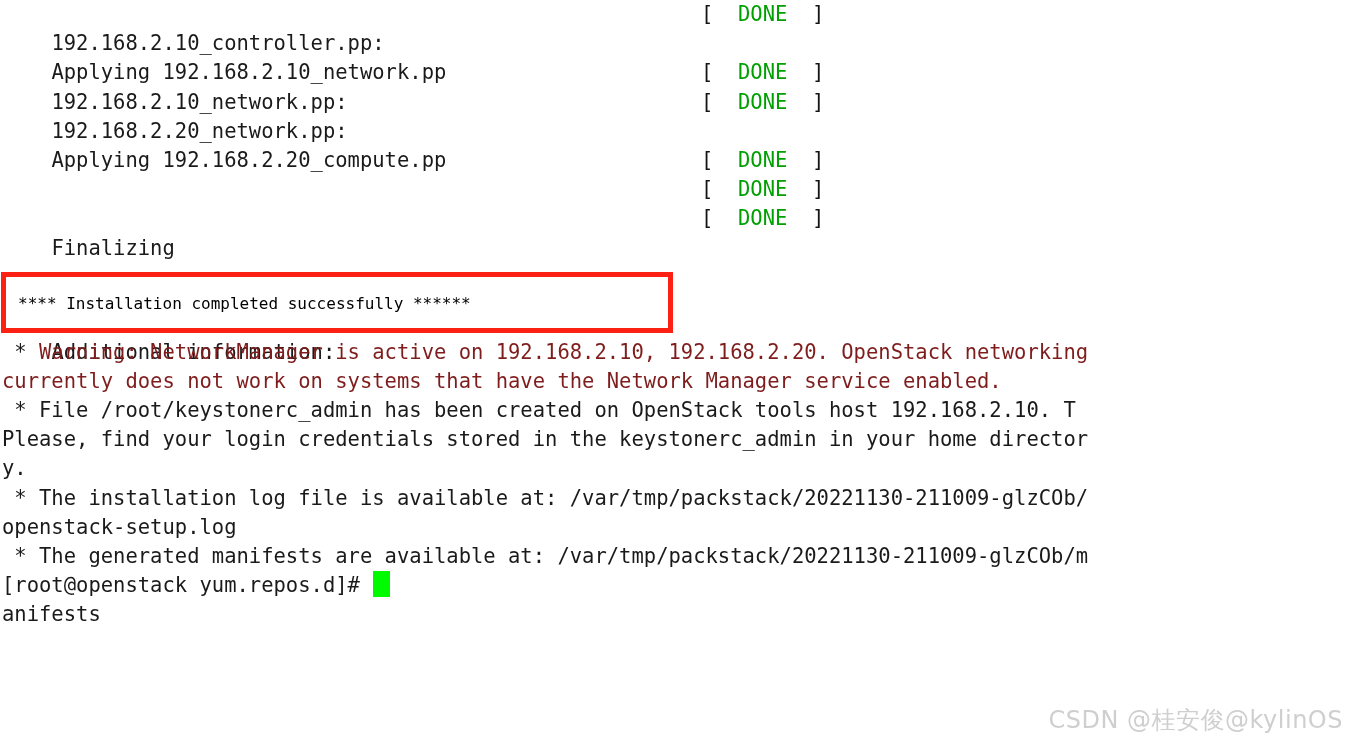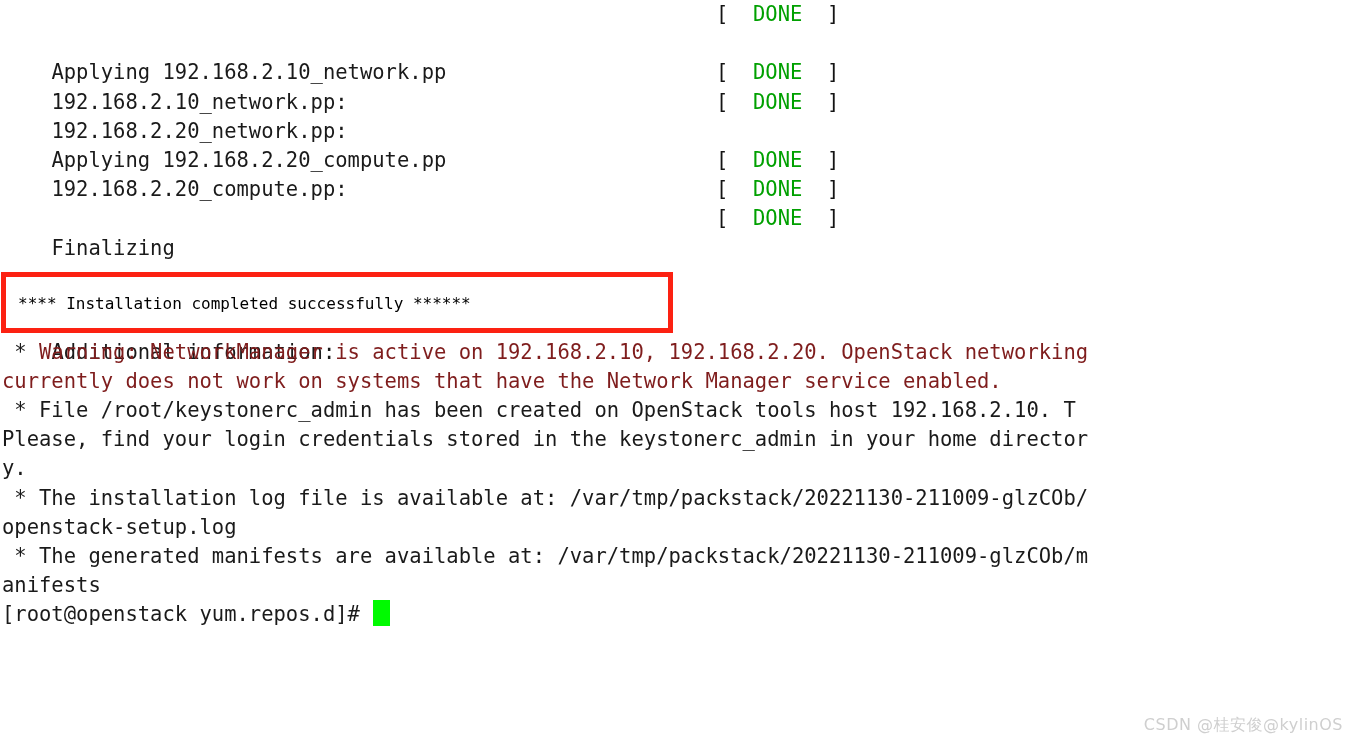--- a/index.html
+++ b/index.html
@@ -31,21 +31,21 @@
 
   .line {
     position: relative;
     height: 29.2px;
     white-space: pre;
     padding-left: 2px;
   }
 
   .status {
     position: absolute;
-    left: 716px;
+    left: 701px;
     top: 0;
     white-space: pre;
   }
 
   .done {
     color: #00a000;
   }
 
   .bracket {
     color: #141414;
@@ -86,31 +86,32 @@
     vertical-align: -5px;
     margin-left: 1px;
   }
 
   #watermark {
     position: absolute;
     right: 14px;
     bottom: 8px;
     color: #cfcfcf;
     font-family: "DejaVu Sans", "Liberation Sans", sans-serif;
-    font-size: 16px;
+    font-size: 24px;
     letter-spacing: 0.5px;
     white-space: pre;
   }
 </style>
 </head>
 <body>
 
 <div id="terminal">
 
   <div class="line">
+    <span>192.168.2.10_controller.pp:</span>
     <span class="status"><span class="bracket">[</span>  <span class="done">DONE</span>  <span class="bracket">]</span></span>
   </div>
 
   <div class="line">
     <span>Applying 192.168.2.10_network.pp</span>
   </div>
 
 
   <div class="line">
     <span>192.168.2.10_network.pp:</span>
@@ -120,21 +121,20 @@
   <div class="line">
     <span>192.168.2.20_network.pp:</span>
     <span class="status"><span class="bracket">[</span>  <span class="done">DONE</span>  <span class="bracket">]</span></span>
   </div>
 
   <div class="line">
     <span>Applying 192.168.2.20_compute.pp</span>
   </div>
 
   <div class="line">
-    <span>192.168.2.20_compute.pp:</span>
     <span class="status"><span class="bracket">[</span>  <span class="done">DONE</span>  <span class="bracket">]</span></span>
   </div>
 
   <div class="line">
     <span class="status"><span class="bracket">[</span>  <span class="done">DONE</span>  <span class="bracket">]</span></span>
   </div>
 
   <div class="line">
     <span>Finalizing</span>
     <span class="status"><span class="bracket">[</span>  <span class="done">DONE</span>  <span class="bracket">]</span></span>
@@ -149,23 +149,23 @@
   <div class="line"><span> * </span><span class="warn">Warning: NetworkManager is active on 192.168.2.10, 192.168.2.20. OpenStack networking</span></div>
 
   <div class="line"><span class="warn">currently does not work on systems that have the Network Manager service enabled.</span></div>
 
   <div class="line"><span> * File /root/keystonerc_admin has been created on OpenStack tools host 192.168.2.10. T</span></div>
   <div class="line"><span>Please, find your login credentials stored in the keystonerc_admin in your home director</span></div>
   <div class="line"><span>y.</span></div>
   <div class="line"><span> * The installation log file is available at: /var/tmp/packstack/20221130-211009-glzCOb/</span></div>
   <div class="line"><span>openstack-setup.log</span></div>
   <div class="line"><span> * The generated manifests are available at: /var/tmp/packstack/20221130-211009-glzCOb/m</span></div>
+  <div class="line"><span>[root@openstack yum.repos.d]# </span><span id="cursor"></span></div>
+
   <div class="line"><span>anifests</span></div>
-
-  <div class="line"><span>[root@openstack yum.repos.d]# </span><span id="cursor"></span></div>
 
 </div>
 
 <div id="success-box">
   <div class="line">**** Installation completed successfully ******</div>
 </div>
 
 <div id="watermark">CSDN @桂安俊@kylinOS</div>
 
 </body></html>

